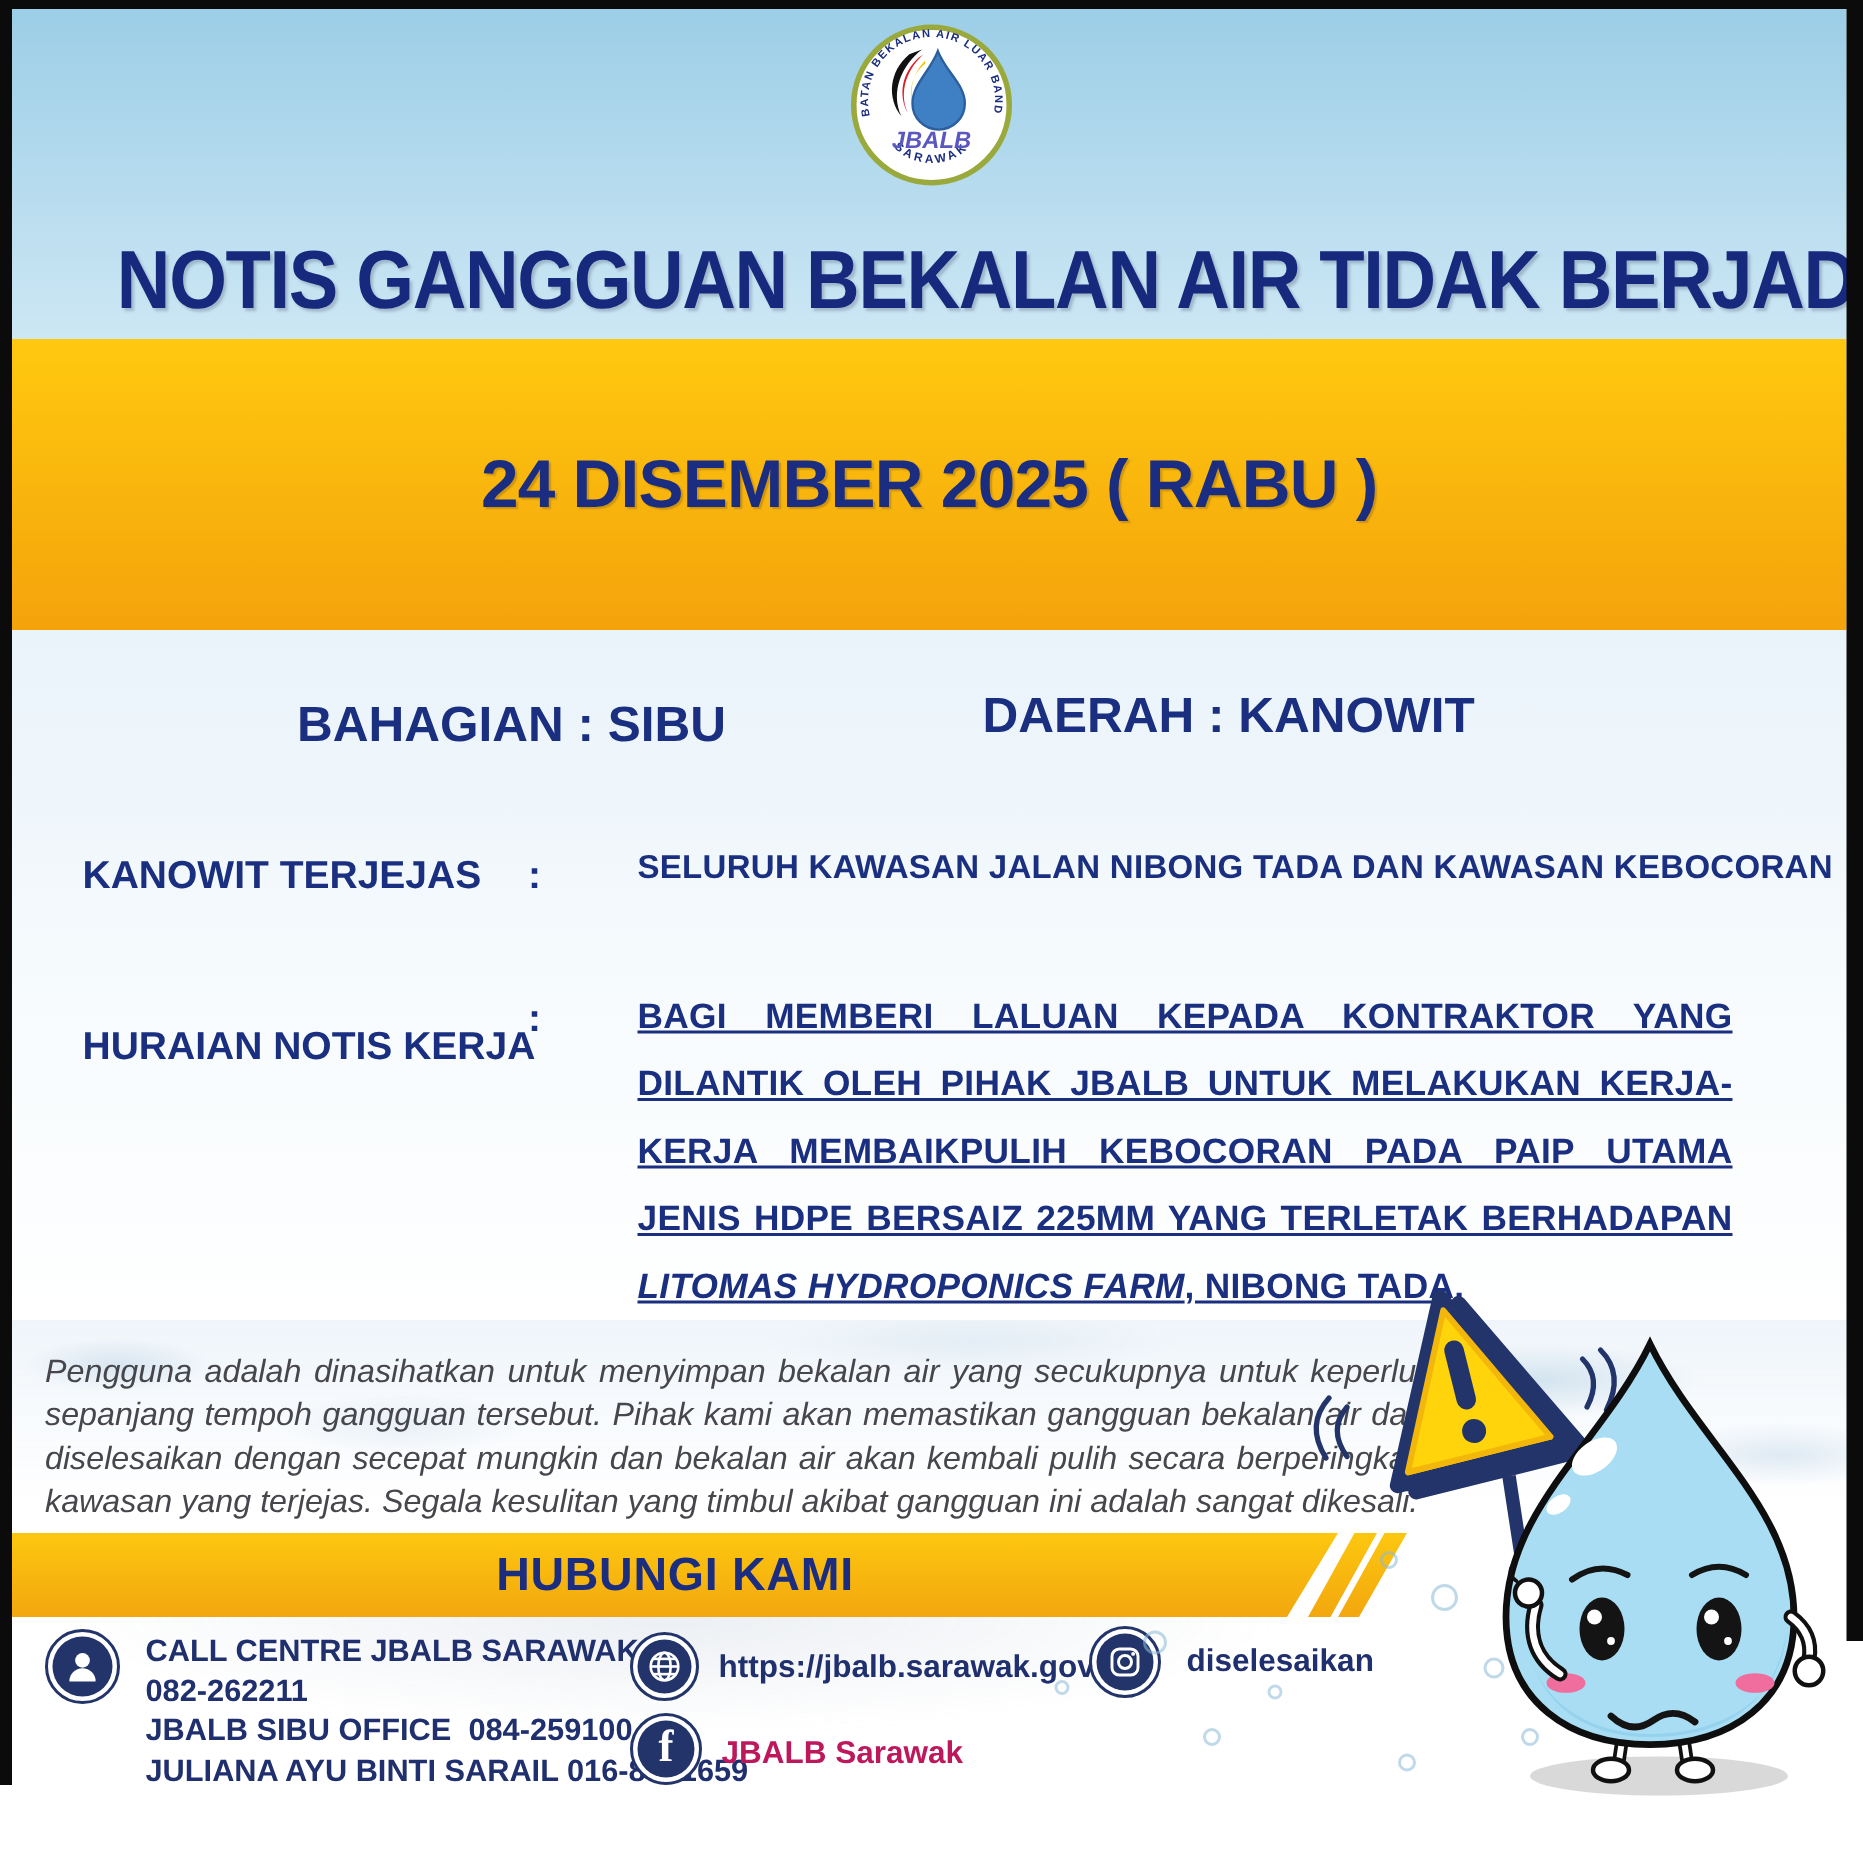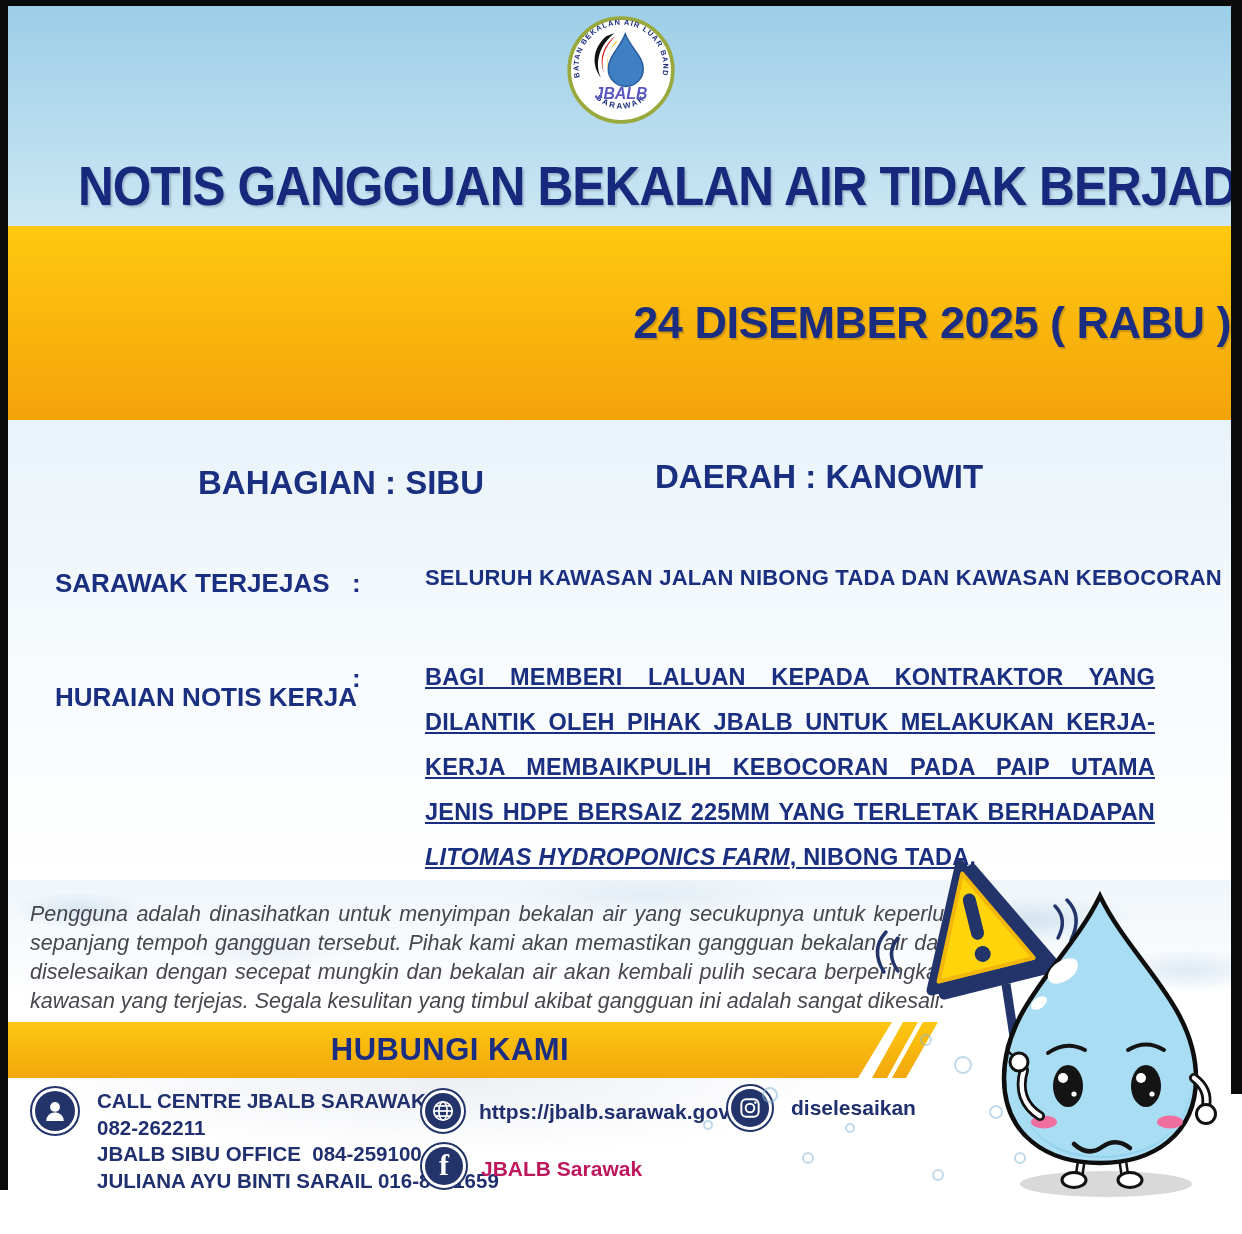--- a/index.html
+++ b/index.html
@@ -18,21 +18,21 @@
             background:linear-gradient(#9ccee7, #cde7f4); }
   .logo { left:566px; top:13px; width:110px; height:114px; }
   .title { left:8px; top:154px; width:1223px; text-align:center;
            color:#16297c; font-weight:bold; font-size:55px; letter-spacing:-1px;
            text-shadow:2px 2px 2px rgba(90,100,130,.35); }
   .title span { display:inline-block; transform:scaleX(.9); transform-origin:center; white-space:nowrap; }
 
   
   .band-date { left:8px; top:226px; width:1223px; height:194px;
                background:linear-gradient(#ffc90f, #f4a30b);
-               display:flex; flex-direction:column; align-items:flex-end; justify-content:center; gap:16px; }
+               display:flex; flex-direction:column; align-items:center; justify-content:center; gap:16px; }
   .band-date div { color:#1b2d80; font-weight:bold; font-size:45px; letter-spacing:-.5px;
                    text-shadow:1.5px 1.5px 1px rgba(120,90,20,.35); }
 
   
   .mid { left:8px; top:420px; width:1223px; height:462px;
          background:linear-gradient(#e9f3fa 0%, #f7fbfd 55%, #ffffff 100%); }
 
   .navy { color:#1b2f80; font-weight:bold; }
   .region-bahagian { left:198px; top:464px; font-size:33px; }
   .region-daerah   { left:655px; top:458px; font-size:33px; }
@@ -128,21 +128,21 @@
 
 <div class="abs band-date">
   <div>24 DISEMBER 2025 ( RABU )</div>
 </div>
 
 <div class="abs mid"></div>
 
 <div class="abs navy region-bahagian">BAHAGIAN : SIBU</div>
 <div class="abs navy region-daerah">DAERAH : KANOWIT</div>
 
-<div class="abs navy kawasan-label">SARAWAK TERJEJAS</div>
+<div class="abs navy kawasan-label">KANOWIT TERJEJAS</div>
 <div class="abs navy kawasan-colon">:</div>
 <div class="abs navy kawasan-value">SELURUH KAWASAN JALAN NIBONG TADA DAN KAWASAN KEBOCORAN</div>
 
 <div class="abs navy huraian-label">HURAIAN NOTIS KERJA</div>
 <div class="abs navy huraian-colon">:</div>
 <div class="abs navy huraian-text"><span>BAGI MEMBERI LALUAN KEPADA KONTRAKTOR YANG DILANTIK OLEH PIHAK JBALB UNTUK MELAKUKAN KERJA-KERJA MEMBAIKPULIH KEBOCORAN PADA PAIP UTAMA JENIS HDPE BERSAIZ 225MM YANG TERLETAK BERHADAPAN </span><i>LITOMAS HYDROPONICS FARM</i><span>, NIBONG TADA.</span></div>
 
 <div class="abs water"></div>
 <div class="abs tex1"></div>
 <div class="abs tex2"></div>

